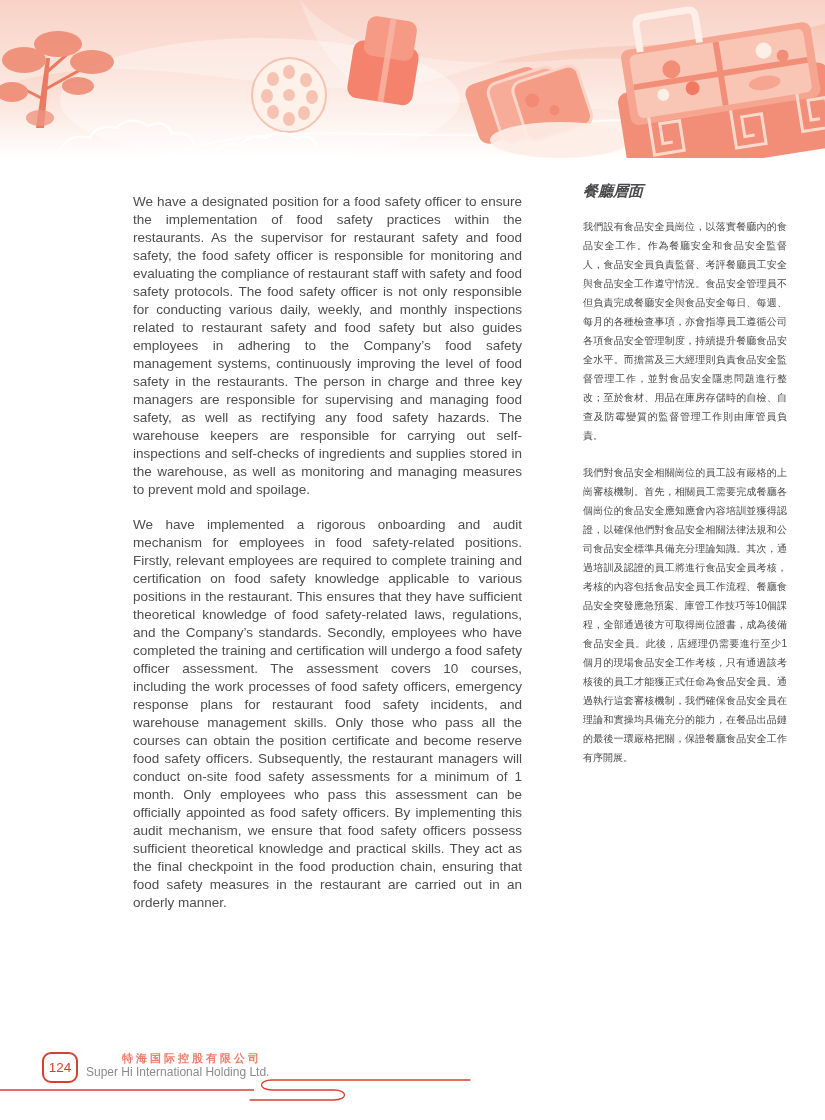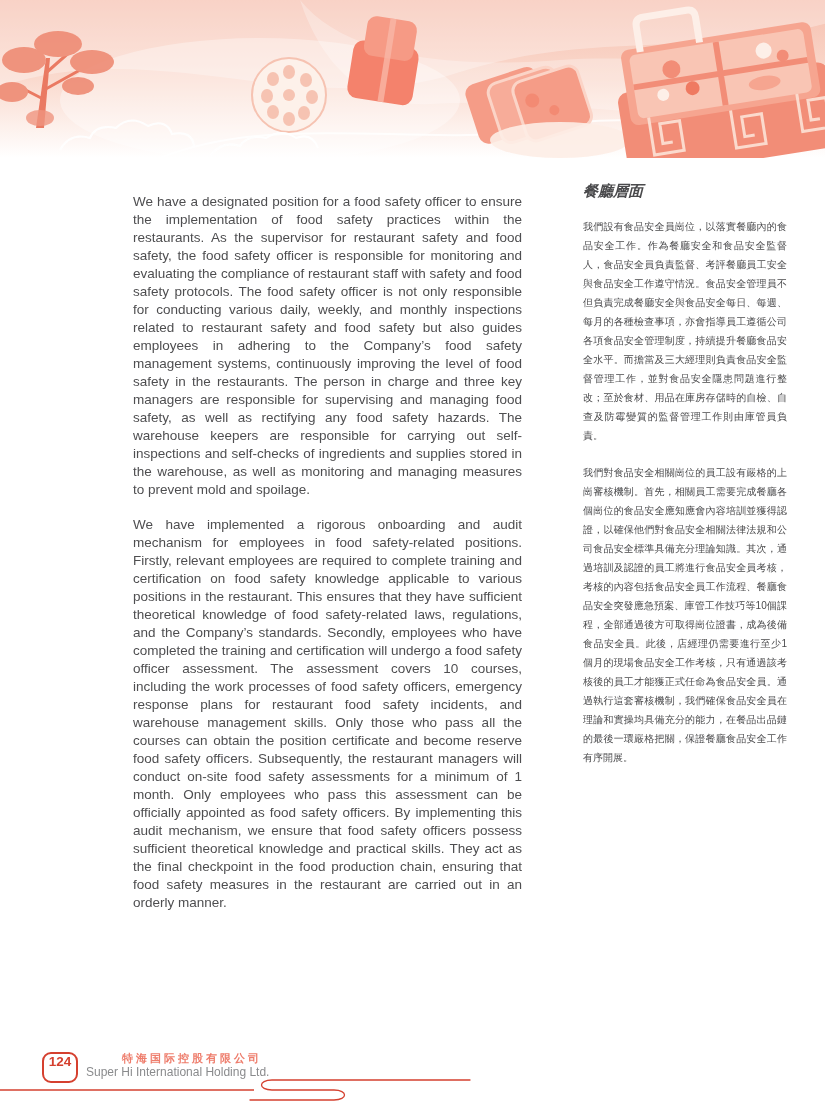--- a/index.html
+++ b/index.html
@@ -18,21 +18,21 @@
   .col-en .heading{font-style:italic;font-size:13.5px;line-height:18px;color:#4E4E50;margin:0 0 20px 0;}
   .col-en p{margin:12px 0 17px 0;font-size:13.5px;line-height:18px;text-align:justify;color:#4E4E50;}
 
   .col-zh{position:absolute;left:583px;top:181px;width:204px;}
   .col-zh .heading{font-style:italic;font-size:15px;line-height:19px;color:#4A4A4C;margin:0 0 17px 0;font-weight:bold;}
   .col-zh p{margin:0 0 18px 0;font-size:10px;line-height:19px;text-align:justify;color:#4A4A4C;}
 
   
   .page-badge{position:absolute;left:42px;top:1052px;width:32px;height:27px;
     border:2px solid #D5402F;border-radius:9px;background:#fff;color:#D5402F;
-    font-weight:bold;font-size:13.5px;display:flex;align-items:flex-start;justify-content:center;}
+    font-weight:normal;font-size:13.5px;display:flex;align-items:center;justify-content:center;}
   .company-zh{position:absolute;left:86px;top:1051px;font-size:11px;font-weight:bold;
     color:#EE7D6C;letter-spacing:3px;margin-left:36px;}
   .company-en{position:absolute;left:86px;top:1065px;font-size:12px;color:#8A8B8D;}
   .footer-swirl{position:absolute;left:0;top:1075px;}
 </style>
 </head>
 <body>
 
 <div class="page">
 

